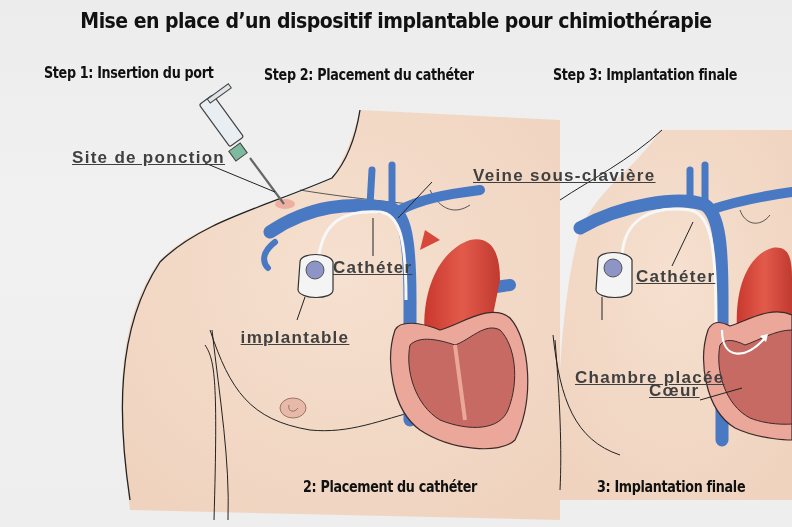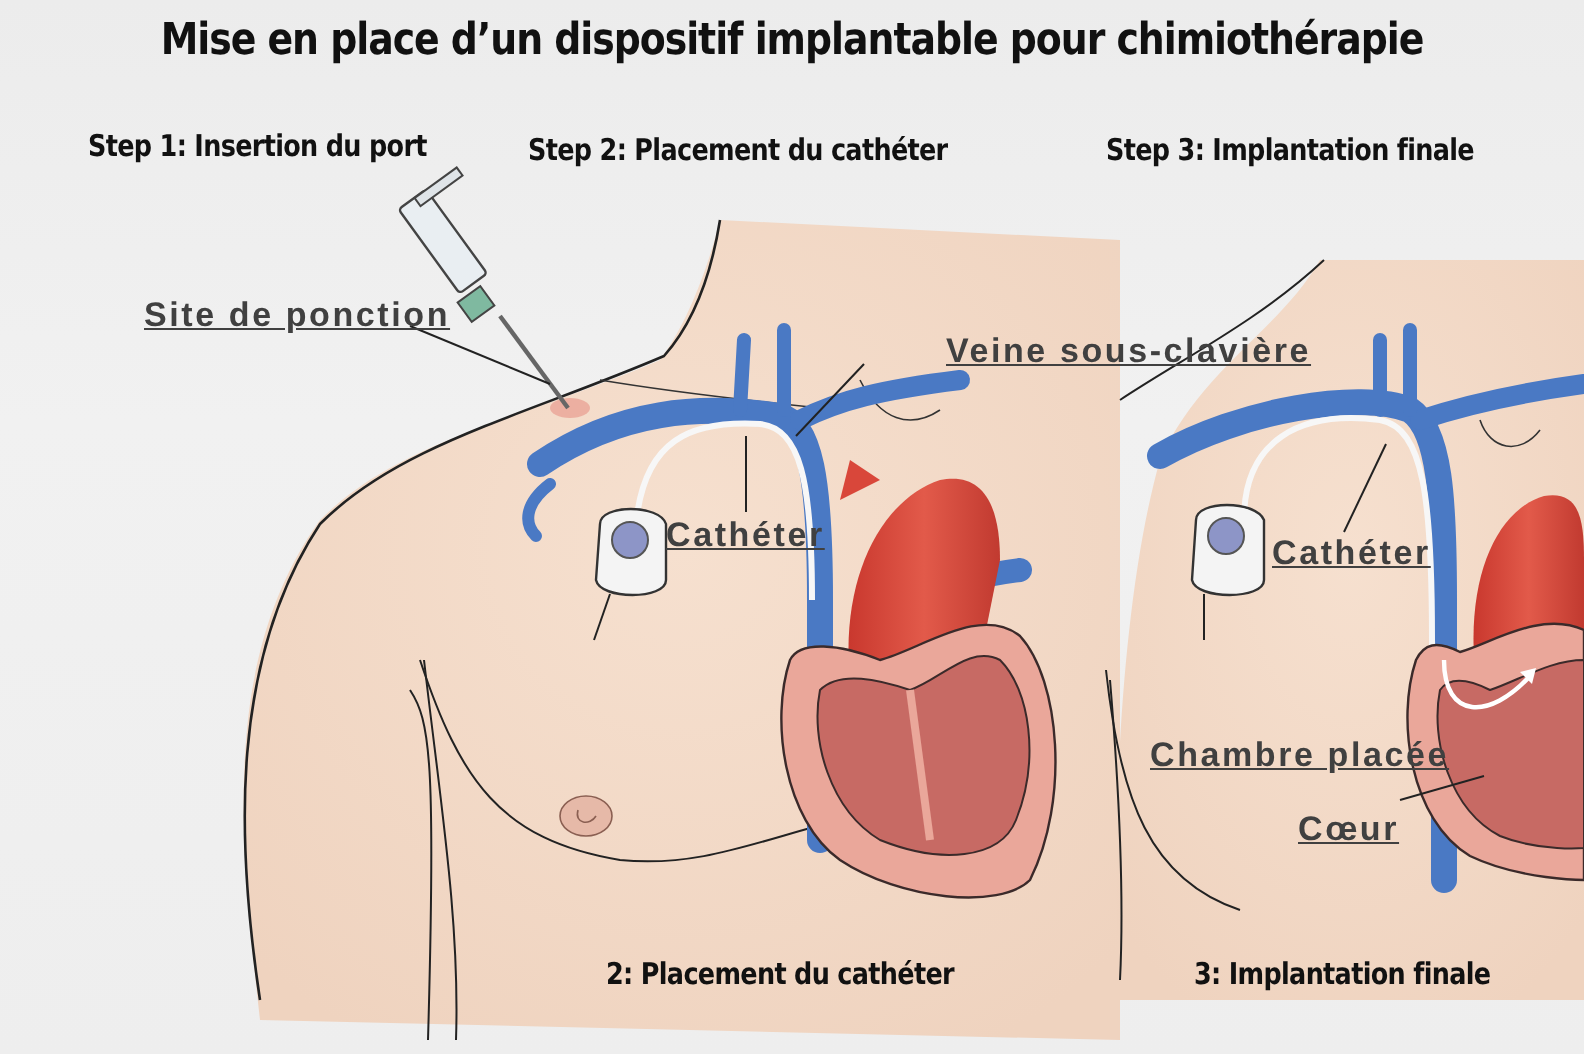--- a/index.html
+++ b/index.html
@@ -138,23 +138,24 @@
 
   <div class="step" style="left:44px; top:64px;">Step 1: Insertion du port</div>
   <div class="step" style="left:264px; top:66px;">Step 2: Placement du cathéter</div>
   <div class="step" style="left:553px; top:66px;">Step 3: Implantation finale</div>
 
   <div class="lbl" style="left:72px; top:147px;">Site de ponction</div>
   <div class="lbl" style="left:430px; top:165px;margin-left:43px;">Veine sous-clavière</div>
   <div class="lbl" style="left:333px; top:257px;">Cathéter</div>
 
   <div class="lbl center" style="left:235px; top:327px; width:120px;">
+    <div>implantable</div>
   </div>
 
   <div class="lbl" style="left:636px; top:266px;">Cathéter</div>
   <div class="lbl center" style="left:575px; top:327px; width:120px;margin-top:40px;">
     <div>Chambre placée</div>
   </div>
-  <div class="lbl" style="left:649px; top:404px;">Cœur</div>
+  <div class="lbl" style="left:649px; top:380px;">Cœur</div>
 
   <div class="step" style="left:303px; top:478px;">2: Placement du cathéter</div>
   <div class="step" style="left:597px; top:478px;">3: Implantation finale</div>
 </div>
 
 </body></html>

